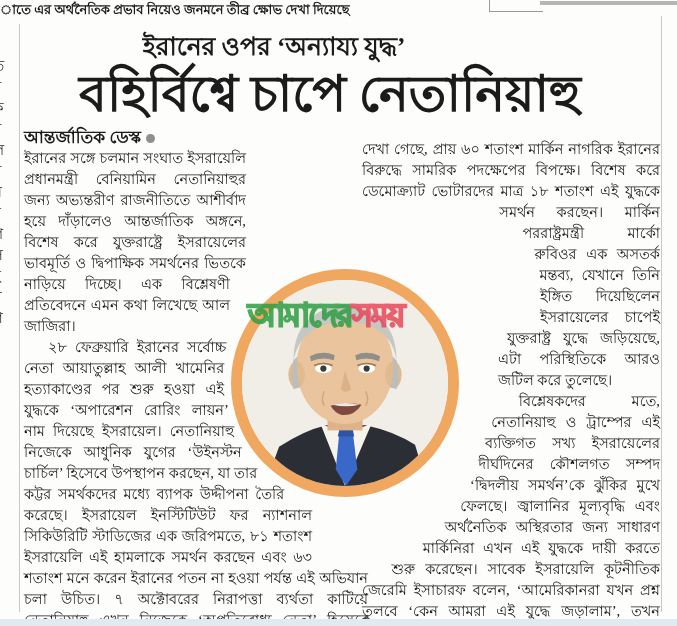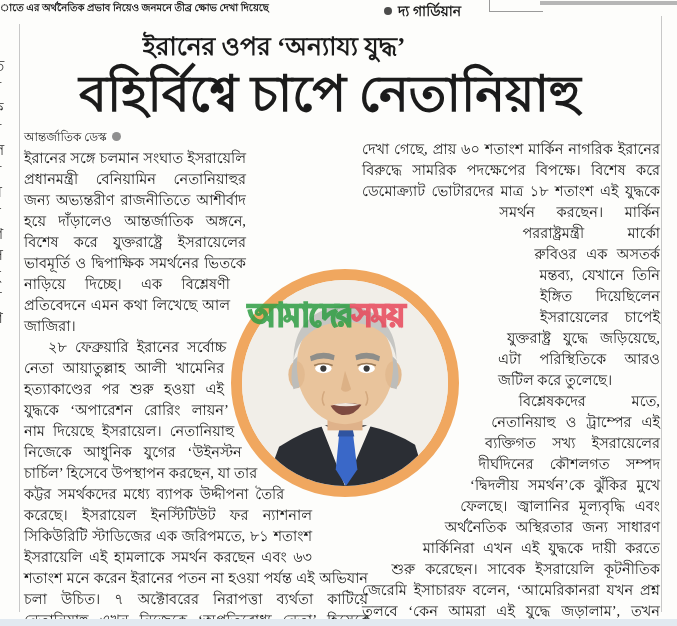--- a/index.html
+++ b/index.html
@@ -1,40 +1,40 @@
 <!DOCTYPE html>
 <html lang="bn"><head>
 <meta charset="utf-8">
 <style>
   html,body{margin:0;padding:0;background:#e9e9e9;}
   .page{position:relative;width:677px;height:626px;background:#fdfdfb;overflow:hidden;
         color:#1b1b1b;font-family:"Liberation Serif","DejaVu Serif",serif;}
   
-  .top-line{position:absolute;left:0;top:0;font-size:10px;font-weight:bold;white-space:nowrap;}
+  .top-line{position:absolute;left:0;top:0;font-size:13px;font-weight:bold;white-space:nowrap;}
   .credit{position:absolute;left:384px;top:0;font-size:14px;font-weight:bold;white-space:nowrap;}
   .credit .dot{display:inline-block;width:8px;height:8px;border-radius:50%;background:#4c4c4c;margin-right:6px;vertical-align:1px;}
   .frag-vline{position:absolute;left:489px;top:0;width:1px;height:12px;background:#9a9a9a;}
   .frag-hline{position:absolute;left:489px;top:11px;width:54px;height:1px;background:#9a9a9a;}
   .frag-bar{position:absolute;left:540px;top:1px;width:137px;height:4px;background:#b6b6b6;}
   
   .rule-left{position:absolute;left:19px;top:24px;width:1px;height:588px;background:#c8c8c8;}
   .rule-right{position:absolute;left:661px;top:16px;width:1px;height:596px;background:#c8c8c8;}
   .edge{position:absolute;left:-7px;top:56px;width:13px;overflow:hidden;font-size:15px;line-height:21px;
         white-space:pre-line;color:#2a2a2a;}
   .bottom-strip{position:absolute;left:0;bottom:0;width:677px;height:7px;background:#e2eaf1;}
   
   .kicker{position:absolute;left:0;top:27px;width:548px;text-align:center;font-size:25px;font-weight:bold;}
   .headline{position:absolute;left:0;top:56px;width:660px;text-align:center;font-size:50px;font-weight:bold;line-height:1.12;margin-top:10px;}
   
   .col{position:absolute;font-size:14.5px;line-height:21px;text-align:justify;}
   .lcol{left:24px;top:127px;width:344px;}
   .rcol{left:362px;top:139px;width:298px;}
   .col p{margin:0;}
   .col p.indent{text-indent:24px;}
-  .byline{font-weight:normal;font-size:12px;}
+  .byline{font-weight:bold;font-size:17px;}
   .byline .dot{display:inline-block;width:9px;height:9px;border-radius:50%;background:#8f8f8f;margin-left:5px;vertical-align:0px;}
   
   .lc-f1{float:right;width:122px;height:150px;}
   .lc-f2{float:right;clear:right;width:344px;height:214px;shape-margin:6px;
          shape-outside:polygon(212px 0px,344px 0px,344px 214px,296px 214px,248px 196px,220px 158px,206px 104px,212px 48px);}
   .lc-f3{float:right;clear:right;width:56px;height:68px;}
   .rc-f1{float:left;width:190px;height:430px;shape-margin:6px;
          shape-outside:polygon(0px 78px,118px 78px,150px 100px,166px 124px,172px 150px,172px 172px,126px 190px,130px 230px,124px 270px,112px 310px,96px 350px,70px 385px,35px 410px,0px 430px);}
   
   .photo-wrap{position:absolute;left:231px;top:269px;width:228px;height:228px;border-radius:50%;
@@ -44,21 +44,20 @@
              font-family:"Liberation Sans","DejaVu Sans",sans-serif;opacity:.85;white-space:nowrap;}
   .wm-g{color:rgba(47,158,68,0.22);-webkit-text-stroke:2px #2f9e44;}
   .wm-r{color:rgba(232,72,90,0.22);-webkit-text-stroke:2px #e8485a;}
 </style>
 </head>
 <body>
 
 <div class="page">
 
   <div class="top-line">াতে এর অর্থনৈতিক প্রভাব নিয়েও জনমনে তীব্র ক্ষোভ দেখা দিয়েছে</div>
-  <div class="credit"><span class="dot"></span><span>দ্য গার্ডিয়ান</span></div>
   <div class="frag-vline"></div>
   <div class="frag-hline"></div>
   <div class="frag-bar"></div>
 
   <div class="rule-left"></div>
   <div class="rule-right"></div>
   <div class="edge">ত
 র
 ক
 ম

